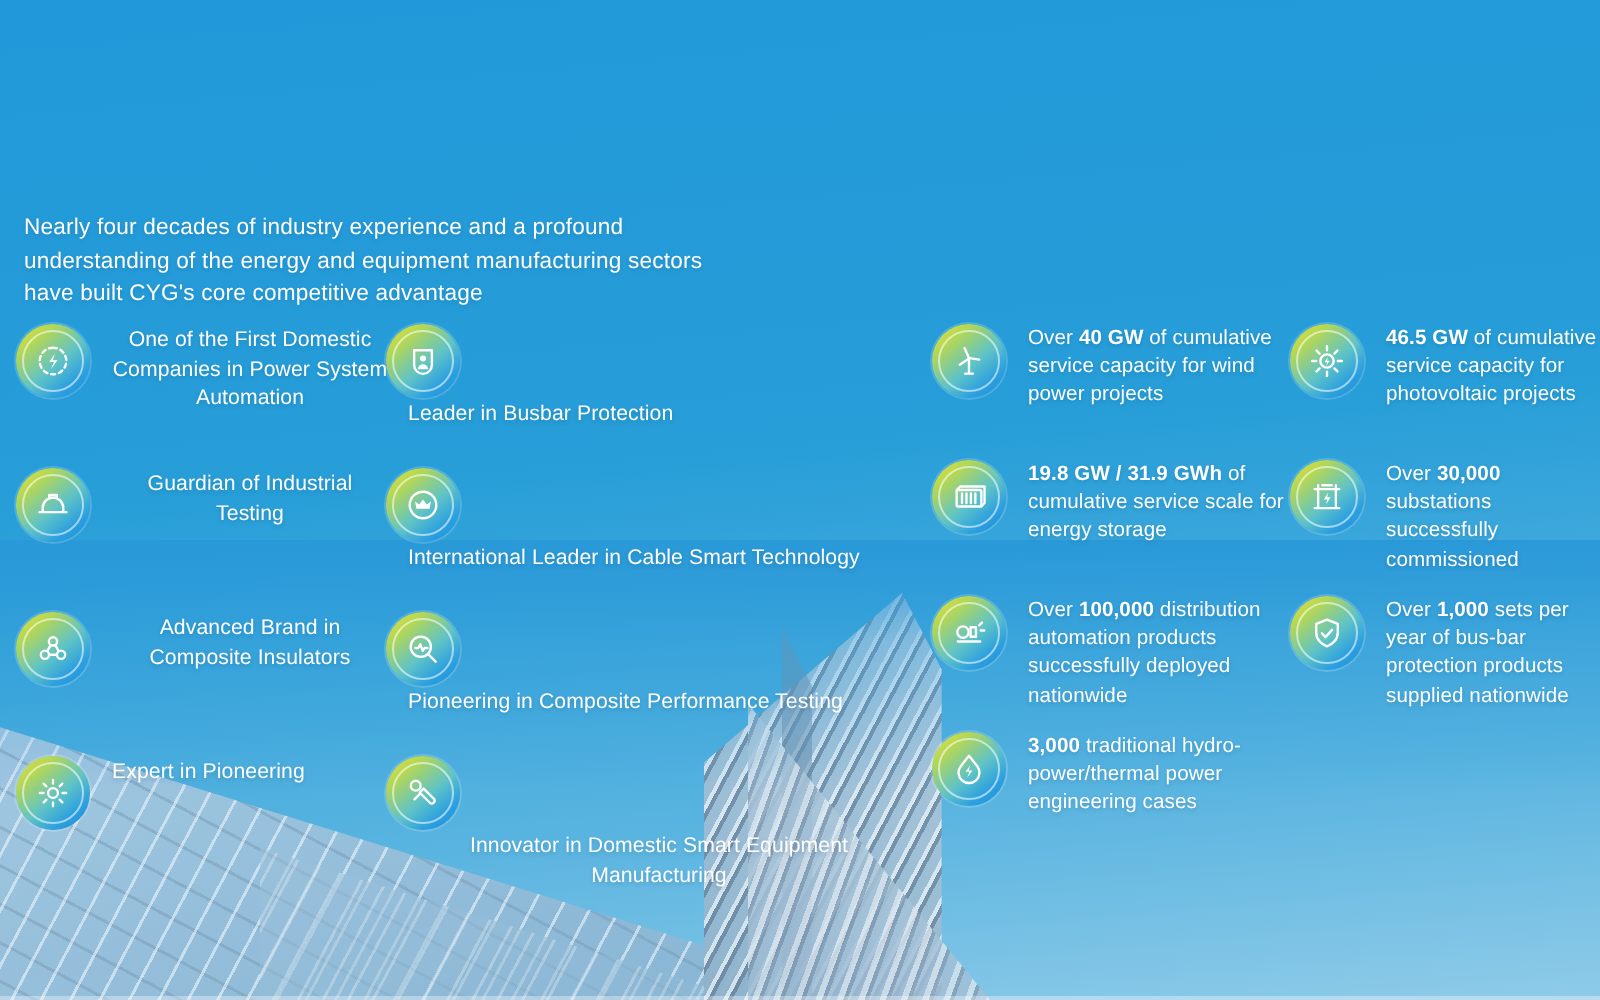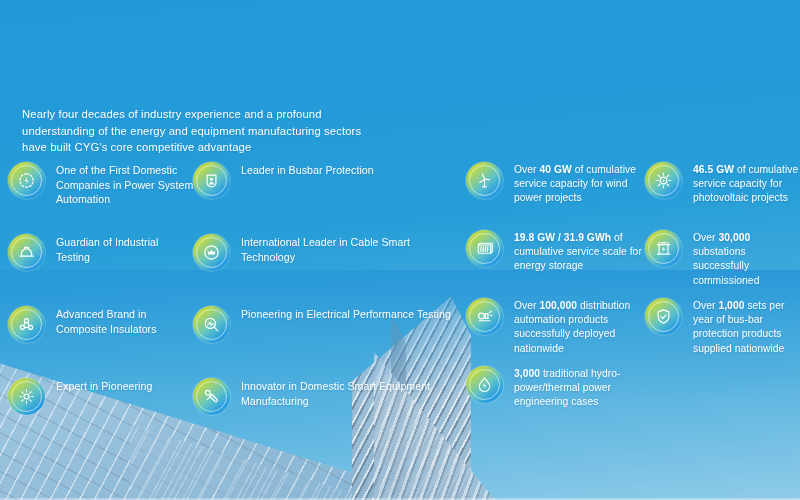--- a/index.html
+++ b/index.html
@@ -71,33 +71,32 @@
   }
 
   
   #content { position:relative; z-index:5; }
 
   #intro {
     position:absolute; left:12px; top:106px; width:360px;
     color:#ffffff; font-size:11.3px; line-height:16.5px;
     letter-spacing:.1px;
     text-shadow:0 1px 2px rgba(0,60,100,.18);
-    margin-left:10px;
   }
 
   .col { position:absolute; }
   #col1 { left:8px;   top:162px; width:186px; }
   #col2 { left:193px; top:162px; width:262px; }
   #col3 { left:466px; top:162px; width:180px; }
   #col4 { left:645px; top:162px; width:155px; }
 
   .item { display:flex; align-items:flex-start; margin-bottom:14px; }
-  #col1 .item, #col2 .item { margin-bottom:18px; }
+  #col1 .item, #col2 .item { margin-bottom:18px;text-align:center; }
   #col1 .item { height:54px; }
-  #col2 .item { height:54px; }
+  #col2 .item { height:54px;flex-direction:column; }
   #col3 .item { height:54px; margin-bottom:14px; }
   #col4 .item { height:54px; margin-bottom:14px; }
 
   .icon {
     flex:0 0 auto;
     width:37px; height:37px; border-radius:50%;
     background:linear-gradient(140deg,#e8e04a 0%,#b9d84f 22%,#5fc3c6 55%,#2b9fe0 78%,#1f8fd6 100%);
     display:flex; align-items:center; justify-content:center;
     box-shadow:0 0 0 1px rgba(255,255,255,.18);
     position:relative;
@@ -199,21 +198,21 @@
         <div class="label">International Leader in Cable Smart Technology</div>
       </div>
       <div class="item">
         <span class="icon">
           <svg viewBox="0 0 24 24">
             <circle cx="10.6" cy="10.6" r="6.4"></circle>
             <path d="M15.4 15.4 20 20"></path>
             <path d="M7.2 11.4 9 11.4l1.3-2.4 1.5 4.2 1.2-1.8h1.8"></path>
           </svg>
         </span>
-        <div class="label">Pioneering in Electrical Performance Testing</div>
+        <div class="label">Pioneering in Composite Performance Testing</div>
       </div>
       <div class="item">
         <span class="icon">
           <svg viewBox="0 0 24 24">
             <circle cx="7.4" cy="7.4" r="3.1"></circle>
             <path d="M12.4 9.2 19 15.8a1.8 1.8 0 0 1-2.5 2.5l-6.6-6.6z"></path>
             <path d="M10.2 12.4 6.6 16"></path>
           </svg>
         </span>
         <div class="label">Innovator in Domestic Smart Equipment Manufacturing</div>

